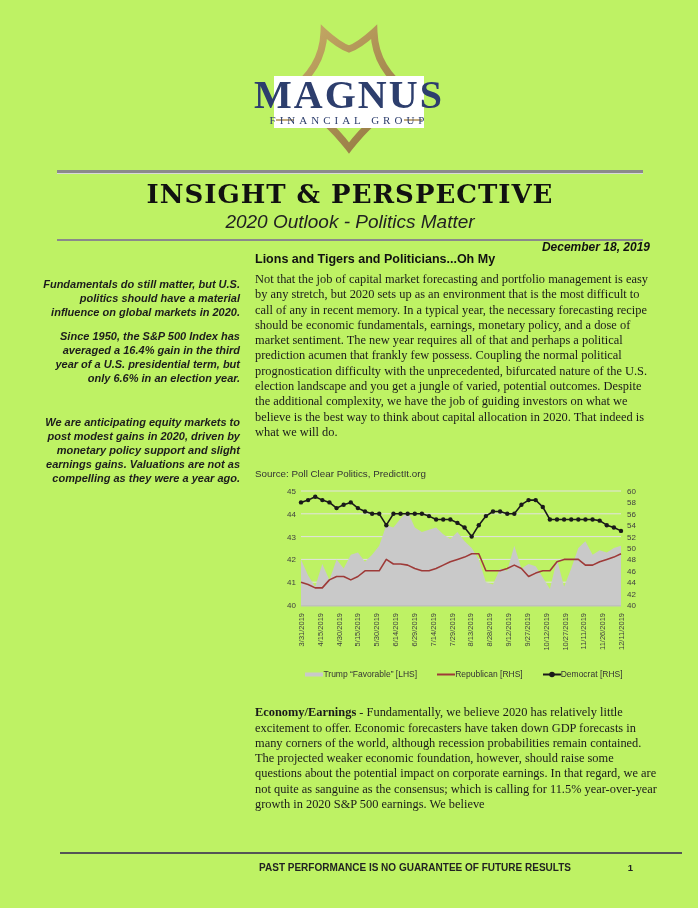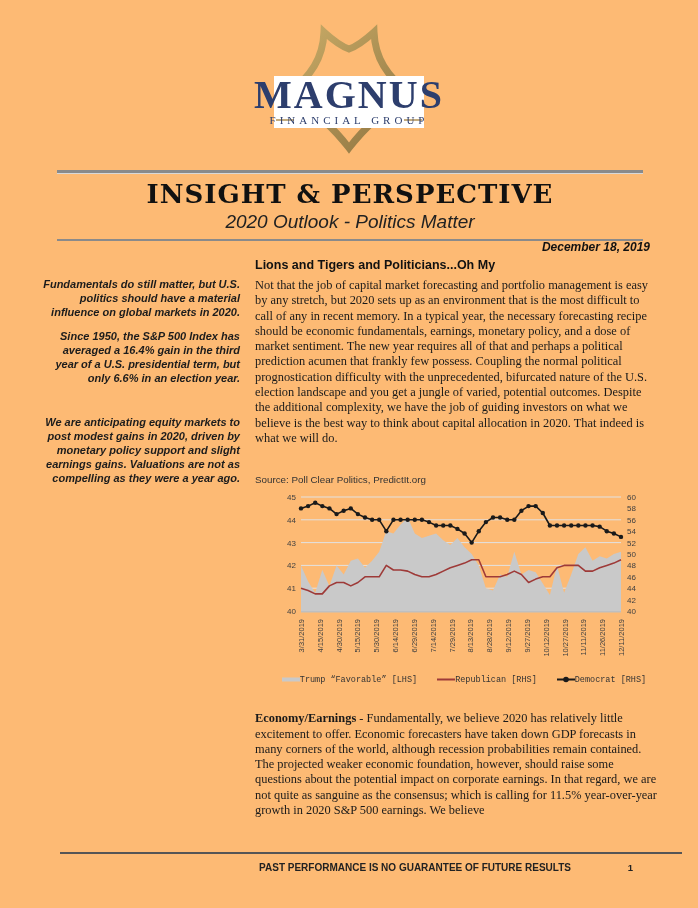--- a/index.html
+++ b/index.html
@@ -1,17 +1,17 @@
 <!DOCTYPE html>
 <html><head>
 <meta charset="utf-8">
 <style>
   html,body{margin:0;padding:0;background:#ffffff;}
   .page{
-    position:relative;width:698px;height:908px;background:#fdba74;overflow:hidden;
+    position:relative;width:698px;height:908px;background:#bef264;overflow:hidden;
     font-family:"Liberation Serif",serif;color:#1a1a1a;
   }
   
   .logo-wrap{position:absolute;top:14px;left:0;right:0;text-align:center;}
   
   .masthead{position:absolute;top:170px;left:57px;right:55px;text-align:center;}
   .rule-thick{height:3px;background:#8a8a8a;border-bottom:1px solid #d8d8d8;}
   .mast-title{
     font-family:"DejaVu Serif",serif;font-weight:700;font-size:26px;line-height:1.1;
     letter-spacing:1px;color:#111;margin-top:6px;
@@ -28,38 +28,38 @@
   }
   
   .sidebar{
     position:absolute;left:40px;top:277px;width:200px;text-align:right;
     font-family:"Liberation Sans",sans-serif;font-weight:700;font-style:italic;
     font-size:11px;line-height:14px;color:#1c1c1c;
   }
   .sidebar p{margin:0 0 10px 0;}
   .sidebar p.gap{margin-top:30px;}
   
-  .main{position:absolute;left:255px;top:258px;width:402px;}
+  .main{position:absolute;left:255px;top:252px;width:402px;}
   .main-heading{
     font-family:"Liberation Sans",sans-serif;font-weight:700;font-size:12.5px;color:#111;
   }
   .body-para{font-size:12.4px;line-height:15.3px;margin-top:6px;text-align:left;}
   .fig-block{margin-top:28px;}
   .fig-caption{
     font-family:"Liberation Sans",sans-serif;font-weight:700;font-size:10.3px;color:#1c1c1c;
   }
   .fig-source{
     font-family:"Liberation Sans",sans-serif;font-size:9.8px;color:#333;margin-top:2px;
   }
   .chart-box{margin-top:4px;margin-left:16px;width:386px;}
   .legend-row{
     display:flex;justify-content:center;gap:20px;align-items:center;margin-top:2px;
     font-family:"Liberation Sans",sans-serif;font-size:8.5px;color:#333;
   }
-  .legend-item{display:flex;font-family:Liberation Mono, monospace;}
+  .legend-item{display:flex;align-items:center;}
   .para2{margin-top:26px;}
   .para2 .lead{font-weight:700;}
   
   .footer-rule{position:absolute;left:60px;width:622px;top:852px;height:2px;background:#555;}
   .footer-text{
     position:absolute;top:862px;left:150px;width:530px;text-align:center;
     font-family:"Liberation Sans",sans-serif;font-weight:700;font-size:10px;color:#222;
   }
   .page-num{
     position:absolute;top:862px;right:65px;

